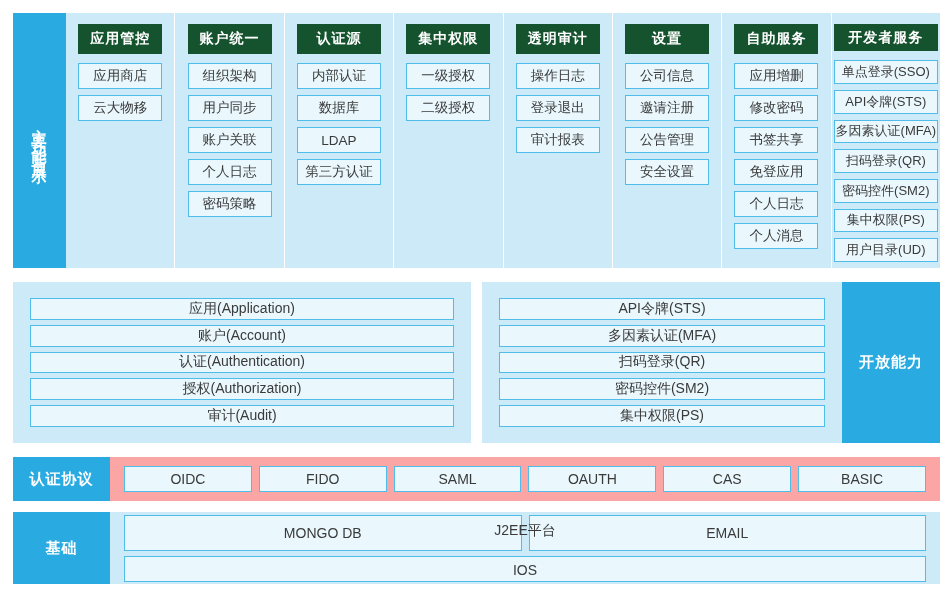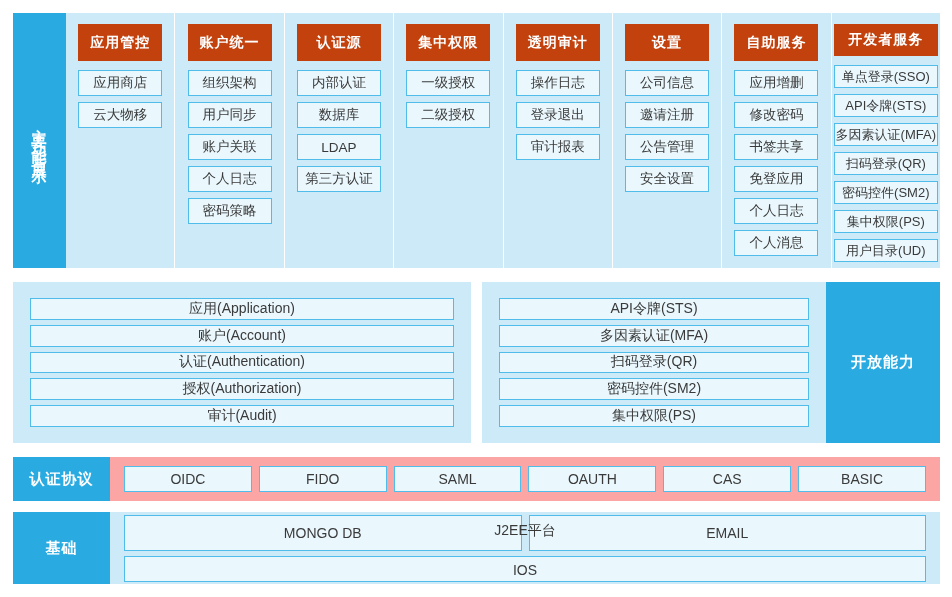--- a/index.html
+++ b/index.html
@@ -67,26 +67,26 @@
     flex: 1 1 0;
     display: flex;
     flex-direction: column;
     align-items: center;
     padding-top: 11px;
     border-right: 1px solid #ffffff;
     box-sizing: border-box;
   }
   .mf-col:last-child { border-right: none; }
   .mf-head {
-    background: #c2410c;
+    background: #14532d;
     color: #ffffff;
     font-weight: bold;
     font-size: 14px;
     width: 84px;
-    height: 37px;
+    height: 30px;
     display: flex;
     align-items: center;
     justify-content: center;
     letter-spacing: 1px;
     margin-bottom: 9px;
     box-sizing: border-box;
   }
   .mf-col.wide .mf-head { width: 104px; }
   .mf-item {
     width: 84px;
@@ -110,21 +110,21 @@
     display: flex;
     background: #CDEAF8;
   }
   #platform-5a .side-label { width: 97px; font-size: 15px; }
   #platform-open {
     width: 458px;
     margin-left: 11px;
     display: flex;
     background: #CDEAF8;
   }
-  #platform-open .side-label { width: 114px; font-size: 15px; }
+  #platform-open .side-label { width: 98px; font-size: 15px; }
   .stack {
     flex: 1 1 auto;
     display: flex;
     flex-direction: column;
     justify-content: center;
     padding: 16px 17px;
     gap: 5px;
     box-sizing: border-box;
   }
   .stack .cell { height: 25px; font-size: 14px; }

